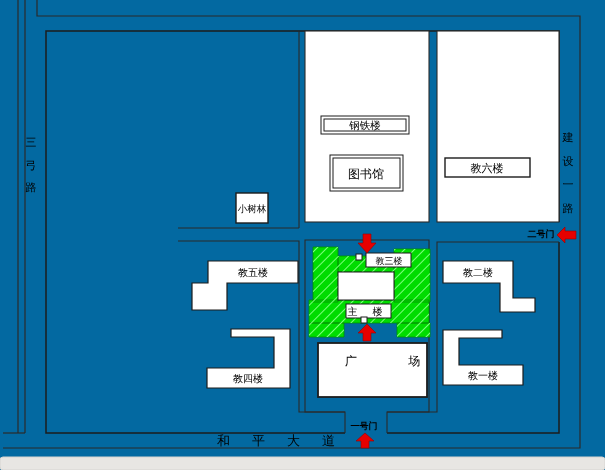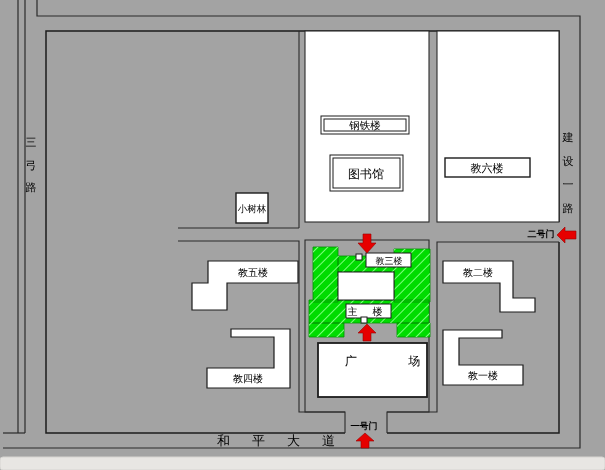--- a/index.html
+++ b/index.html
@@ -1,16 +1,16 @@
 <!DOCTYPE html>
 <html><head>
 <meta charset="utf-8">
 <style>
   html,body{margin:0;padding:0;background:#ffffff;}
-  .stage{position:relative;width:605px;height:470px;background:#a3a3a3;overflow:hidden;
+  .stage{position:relative;width:605px;height:470px;background:#0369a1;overflow:hidden;
          font-family:"Liberation Sans", sans-serif;}
   svg{position:absolute;left:0;top:0;}
   svg text{fill:#000;font-family:"Liberation Sans", sans-serif;}
 </style>
 </head>
 <body>
 
 <div class="stage">
 <svg width="605" height="470" viewBox="0 0 605 470">
   <defs>

